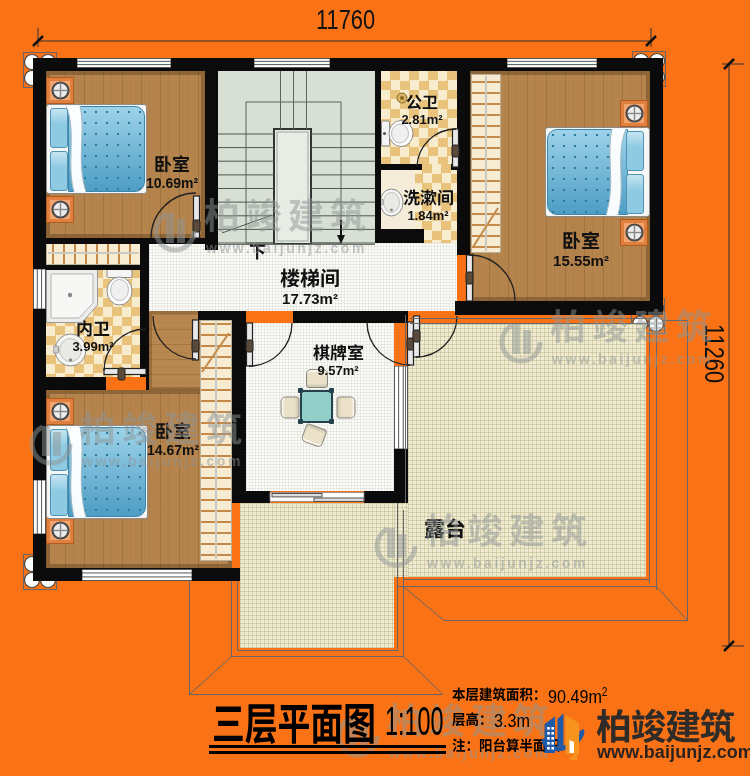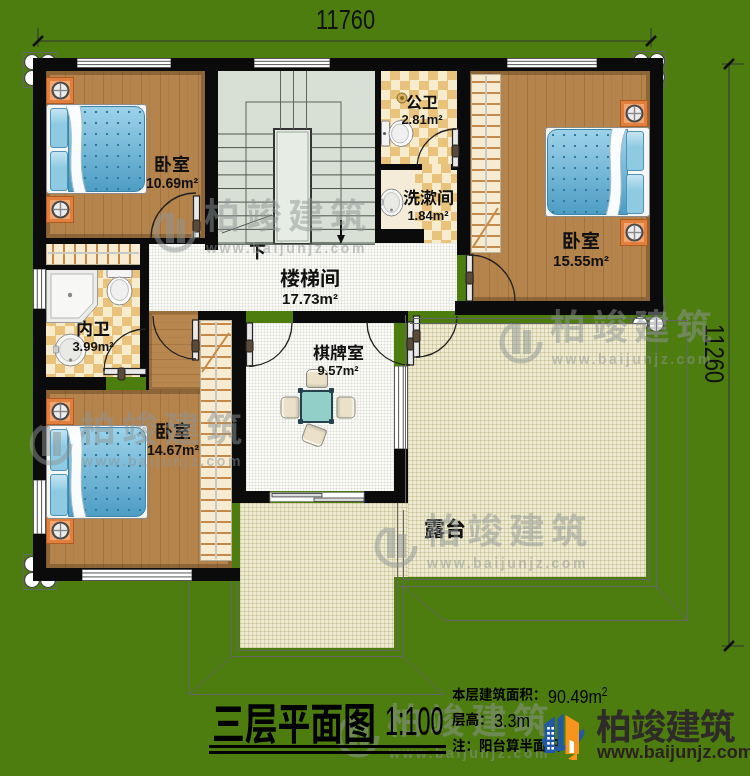--- a/index.html
+++ b/index.html
@@ -1,12 +1,12 @@
 <!DOCTYPE html>
-<html><head><meta charset="utf-8"><style>html,body{margin:0;padding:0;}*{box-sizing:border-box;}#c{position:relative;width:750px;height:776px;background:#4d7c0f;overflow:hidden;font-family:"Liberation Sans", sans-serif;}</style></head><body>
+<html><head><meta charset="utf-8"><style>html,body{margin:0;padding:0;}*{box-sizing:border-box;}#c{position:relative;width:750px;height:776px;background:#f97316;overflow:hidden;font-family:"Liberation Sans", sans-serif;}</style></head><body>
 <div id="c">
 <svg style="position:absolute;left:23px;top:52px;" width="34" height="36" viewBox="0 0 34 36">
       <rect x="0.5" y="0.5" width="33" height="35" fill="none" stroke="#666"></rect>
       <circle cx="9" cy="10" r="7.5" fill="#fff" stroke="#444" stroke-width="1.2"></circle>
       <circle cx="9" cy="26" r="7.5" fill="#fff" stroke="#444" stroke-width="1.2"></circle>
       <circle cx="25" cy="10" r="7.5" fill="#fff" stroke="#444" stroke-width="1.2"></circle>
       <circle cx="25" cy="26" r="7.5" fill="#fff" stroke="#444" stroke-width="1.2"></circle>
     </svg>
 <svg style="position:absolute;left:632px;top:51px;" width="34" height="36" viewBox="0 0 34 36">
       <rect x="0.5" y="0.5" width="33" height="35" fill="none" stroke="#666"></rect>

